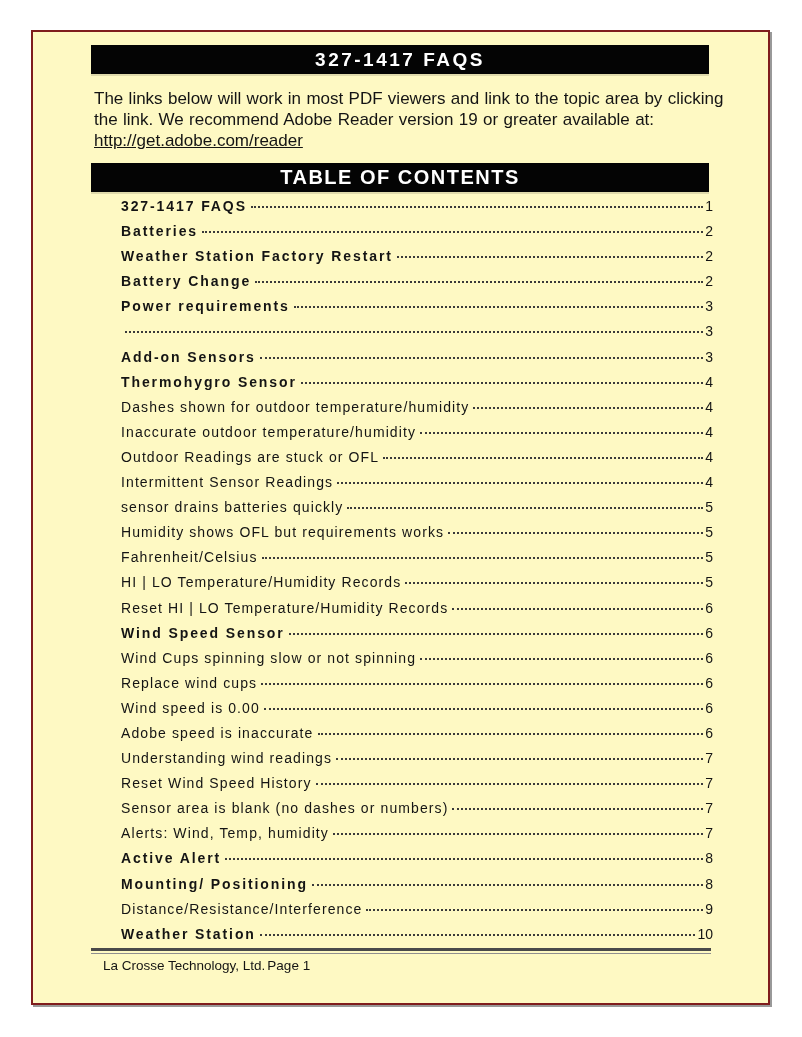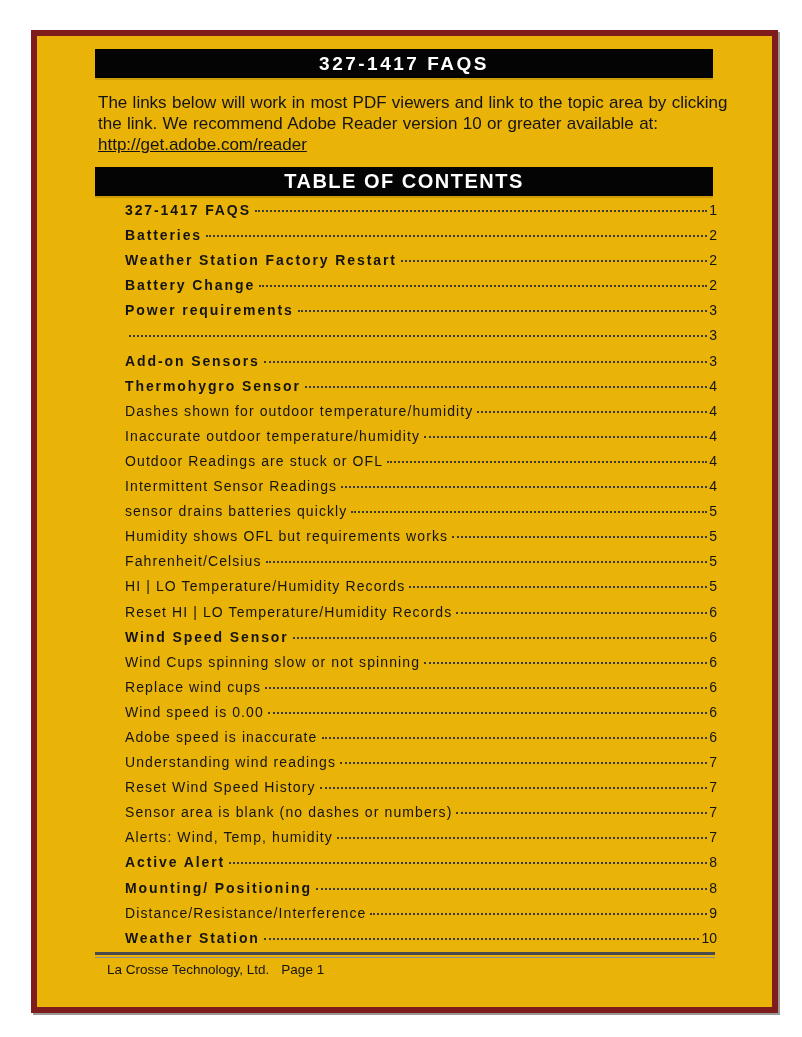--- a/index.html
+++ b/index.html
@@ -14,22 +14,22 @@
     height: 1037px;
     background: #ffffff;
     overflow: hidden;
   }
   .page {
     position: absolute;
     left: 31px;
     top: 30px;
     width: 735px;
     height: 971px;
-    background: #eab308;
-    border: 6px solid #7f1d1d;
+    background: #fef9c3;
+    border: 2px solid #7f1d1d;
     box-shadow: 2px 2px 0 rgba(70,70,70,0.55);
   }
   .black-bar {
     position: absolute;
     left: 58px;
     width: 618px;
     height: 29px;
     background: #040404;
     color: #ffffff;
     display: flex;
@@ -109,35 +109,35 @@
     border-bottom: 1px solid #8f8f8f;
   }
   .footer {
     position: absolute;
     left: 70px;
     top: 926px;
     font-size: 13.5px;
     color: #141414;
     display: flex;
   }
-  .footer .footer-page { margin-left: 12px; }
+  .footer .footer-page { margin-left: 2px; }
 </style>
 </head>
 <body>
 
 <div id="stage">
   <div class="page">
 
     <div class="black-bar header-bar">
       <span class="bar-text">327-1417 FAQS</span>
     </div>
 
     <div class="intro">
       <div>The links below will work in most PDF viewers and link to the topic area by clicking</div>
-      <div>the link. We recommend Adobe Reader version 10 or greater available at:</div>
+      <div>the link. We recommend Adobe Reader version 19 or greater available at:</div>
       <div>
         <a>http://get.adobe.com/reader</a>
       </div>
     </div>
 
     <div class="black-bar toc-bar">
       <span class="bar-text">TABLE OF CONTENTS</span>
     </div>
 
     <div class="toc-list">

